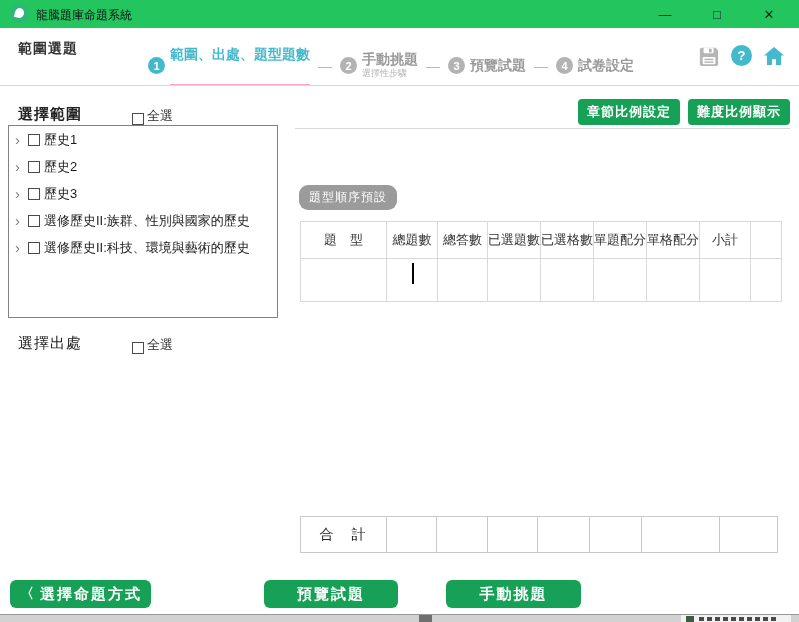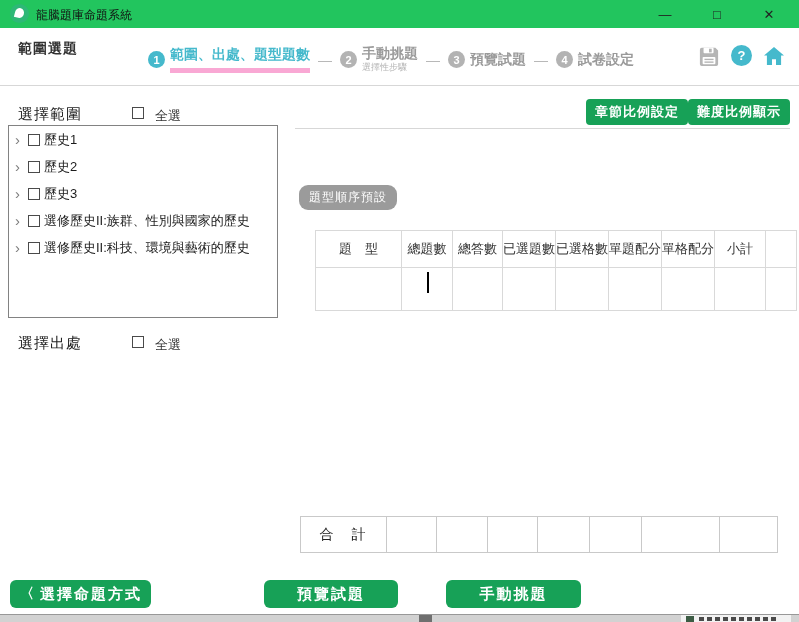--- a/index.html
+++ b/index.html
@@ -20,55 +20,55 @@
   .win-btn { width:52px; height:28px; display:flex; align-items:center; justify-content:center;
     font-size:13px; color:#222; cursor:default; }
 
   
   .page-title { position:absolute; left:18px; top:40px; font-size:14px; font-weight:bold; color:#333; letter-spacing:1px; }
   .steps { position:absolute; left:148px; top:46px; display:flex; align-items:center; gap:8px; }
   .step { display:flex; align-items:center; gap:5px; }
   .step-circle { width:17px; height:17px; border-radius:50%; color:#fff; font-size:11px; font-weight:bold;
     display:flex; align-items:center; justify-content:center; flex:0 0 auto; }
   .step.active .step-circle { background:#45b9cc; }
-  .step.active .step-label { color:#45b9cc; font-size:14px; font-weight:bold; padding-bottom:4px; border-bottom:5px solid #f9a8d4; }
+  .step.active .step-label { color:#45b9cc; font-size:14px; font-weight:bold; padding-bottom:20px; border-bottom:1px solid #f9a8d4; }
   .step.inactive .step-circle { background:#b3b3b3; }
   .step.inactive .step-label { color:#9a9a9a; font-size:14px; font-weight:bold; }
   .step-texts { display:flex; flex-direction:column; line-height:1.1; }
   .step-sub { font-size:9px; color:#b4b4b4; margin-top:2px; }
   .step-dash { color:#b8b8b8; font-size:14px; }
   .header-icons { position:absolute; right:14px; top:45px; display:flex; align-items:center; gap:11px; }
   .icon-save { width:22px; height:20px; }
   .icon-help { width:21px; height:21px; border-radius:50%; background:#45b9cc; color:#fff;
     font-size:13px; font-weight:bold; display:flex; align-items:center; justify-content:center; }
   .icon-home { width:22px; height:20px; }
   .header-divider { position:absolute; left:0; top:85px; width:100%; border-top:1px solid #d7d7d7; }
 
   
   .section-title { position:absolute; font-size:15px; color:#222; letter-spacing:1px; }
-  .select-all { position:absolute; display:flex; align-items:flex-start; gap:11px; font-size:13px; color:#333; }
+  .select-all { position:absolute; display:flex; align-items:flex-end; gap:3px; font-size:13px; color:#333; }
   .cb { width:12px; height:12px; border:1px solid #4a4a4a; background:#fff; flex:0 0 auto; }
   .range-box { position:absolute; left:8px; top:125px; width:270px; height:193px; border:1px solid #828282; background:#fff; overflow:hidden; }
   .tree-item { display:flex; align-items:center; height:27px; padding-left:6px; white-space:nowrap; overflow:hidden; }
   .expander { color:#7d7d7d; font-size:15px; width:13px; flex:0 0 auto; }
   .tree-item .cb { margin-right:4px; }
   .tree-label { font-size:13px; color:#1c1c1c; }
   .source-box { position:absolute; left:8px; top:354px; width:270px; height:196px; border:1px solid #828282; background:#fff; }
   .placeholder { padding:7px 9px; font-size:13px; color:#b4b4b4; }
 
   
   .main-title { position:absolute; left:297px; top:101px; font-size:15px; color:#222; letter-spacing:1px; }
-  .ratio-buttons { position:absolute; right:9px; top:99px; display:flex; }
+  .ratio-buttons { position:absolute; right:9px; top:99px; display:flex; gap:8px; }
   .green-btn-sm { background:#17a157; color:#fff; font-size:13px; font-weight:bold; letter-spacing:1px;
     padding:4px 9px; border-radius:4px; border:none; cursor:pointer; }
   .main-divider { position:absolute; left:295px; top:128px; width:495px; border-top:1px solid #d7d7d7; }
   .preset-btn { position:absolute; left:299px; top:185px; background:#9b9b9b; color:#fff; font-size:12px;
     letter-spacing:1px; padding:4px 10px; border-radius:9px; border:none; cursor:pointer; }
 
-  table.qtable { position:absolute; left:315px; top:221px; border-collapse:collapse; table-layout:fixed;margin-top:9px; }
+  table.qtable { position:absolute; left:300px; top:221px; border-collapse:collapse; table-layout:fixed; }
   .qtable th { border:1px solid #d9d9d9; height:37px; font-size:13px; font-weight:normal; color:#333;
     text-align:center; padding:0; overflow:visible; white-space:nowrap; }
   .qtable td { border:1px solid #d9d9d9; height:43px; padding:0; vertical-align:top; }
   .caret { display:block; width:2px; height:21px; background:#000; margin:4px 0 0 25px; }
 
   table.total-table { position:absolute; left:300px; top:516px; border-collapse:collapse; table-layout:fixed; }
   .total-table td { border:1px solid #c9c9c9; height:36px; font-size:14px; color:#222; text-align:center; letter-spacing:2px; }
 
   
   .footer-btn { position:absolute; top:580px; height:28px; background:#17a157; color:#fff; border:none;
@@ -140,21 +140,21 @@
       <rect fill="#b5b5b5" x="7" y="17" width="10" height="1.5"></rect>
     </svg>
     <div class="icon-help">?</div>
     <svg class="icon-home" viewBox="0 0 24 22">
       <path fill="#45b9cc" d="M12 1l11 9.5h-3.2V21h-5.6v-6.5H9.8V21H4.2V10.5H1z"></path>
     </svg>
   </div>
 
   <div class="header-divider"></div>
 
-  <div class="section-title" style="left:18px; top:105px;">選擇範圍</div>
+  <div class="section-title" style="left:18px; top:105px;font-weight:bold;">選擇範圍</div>
   <div class="select-all" style="left:132px; top:107px;">
     <span class="cb"></span>
     <span>全選</span>
   </div>
 
   <div class="range-box">
     <div class="tree-item">
       <span class="expander">›</span>
       <span class="cb"></span>
       <span class="tree-label">歷史1</span>

